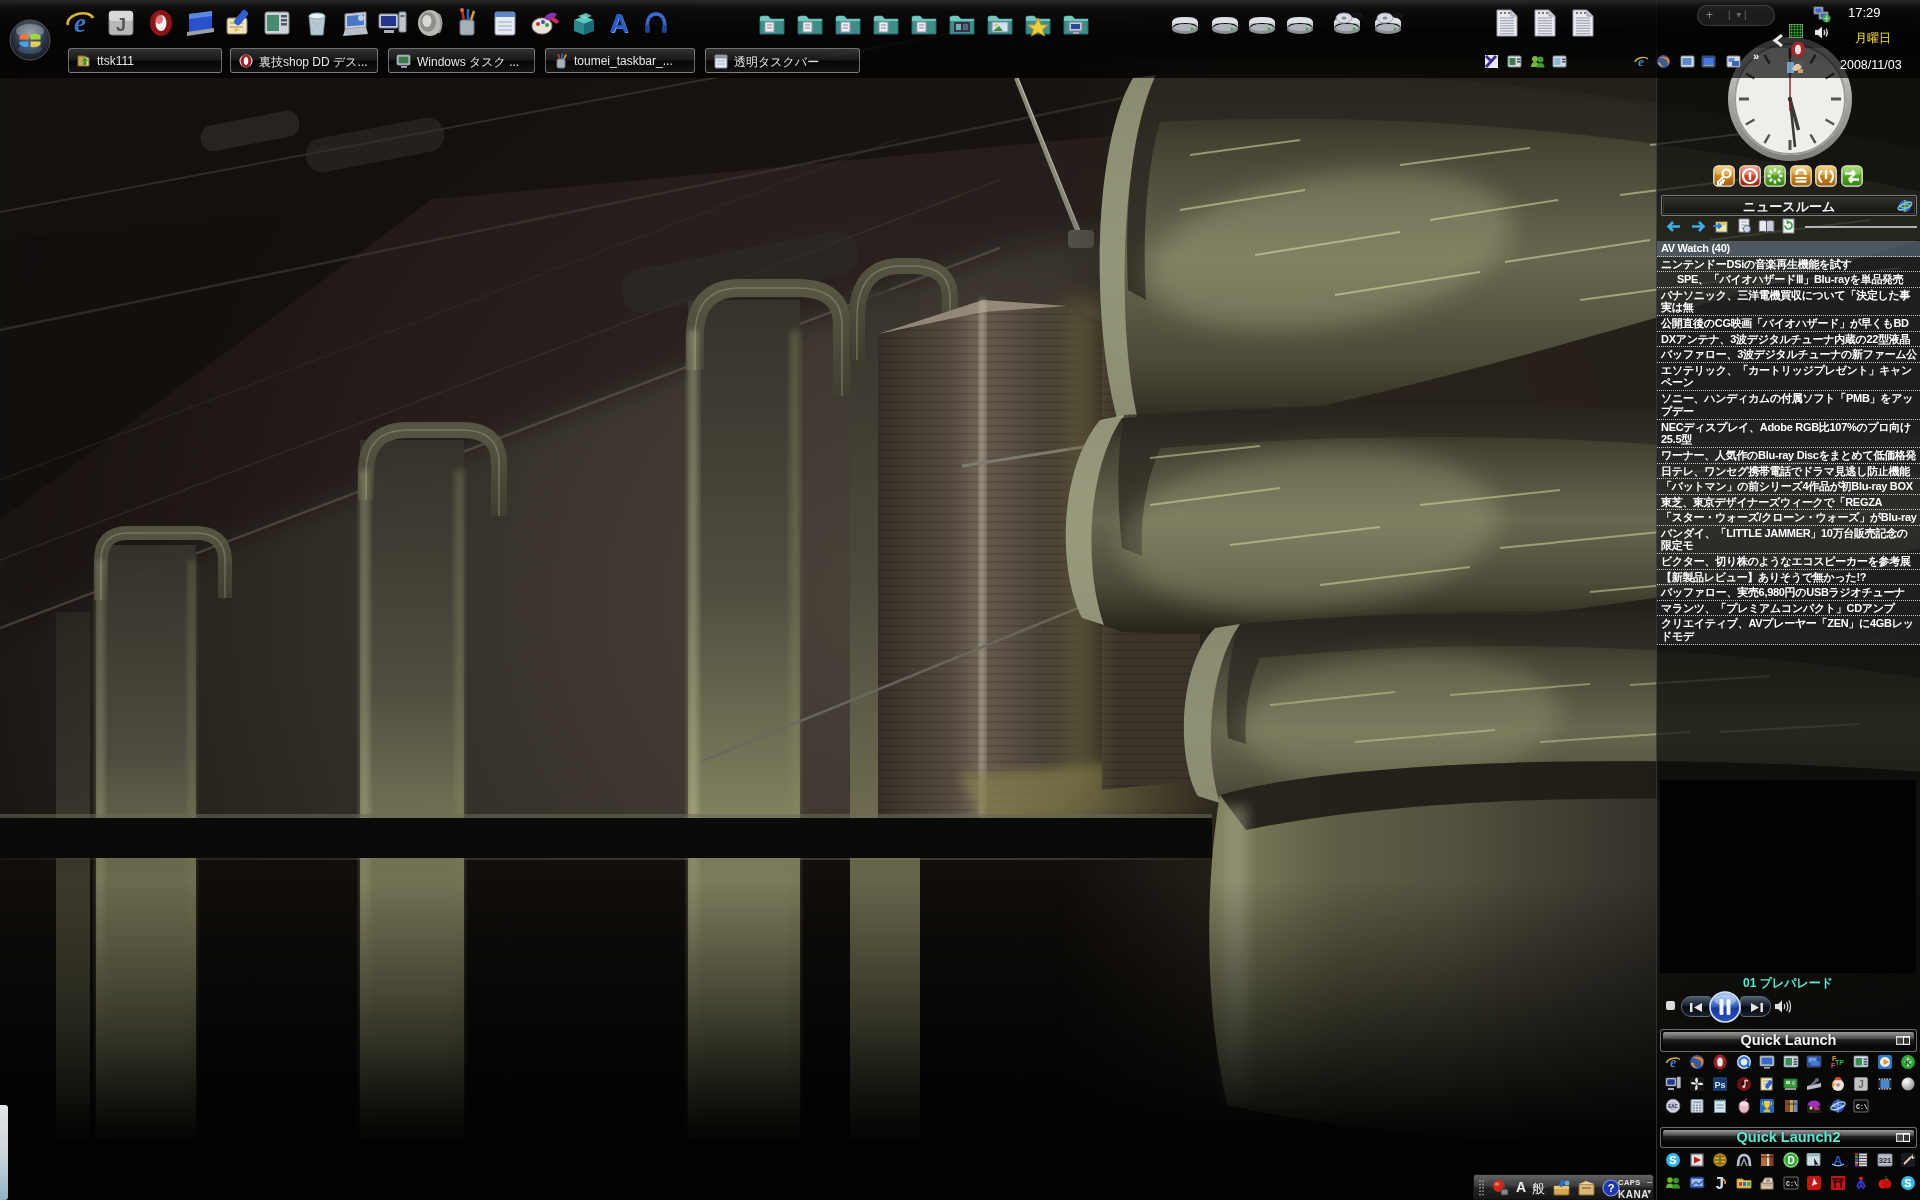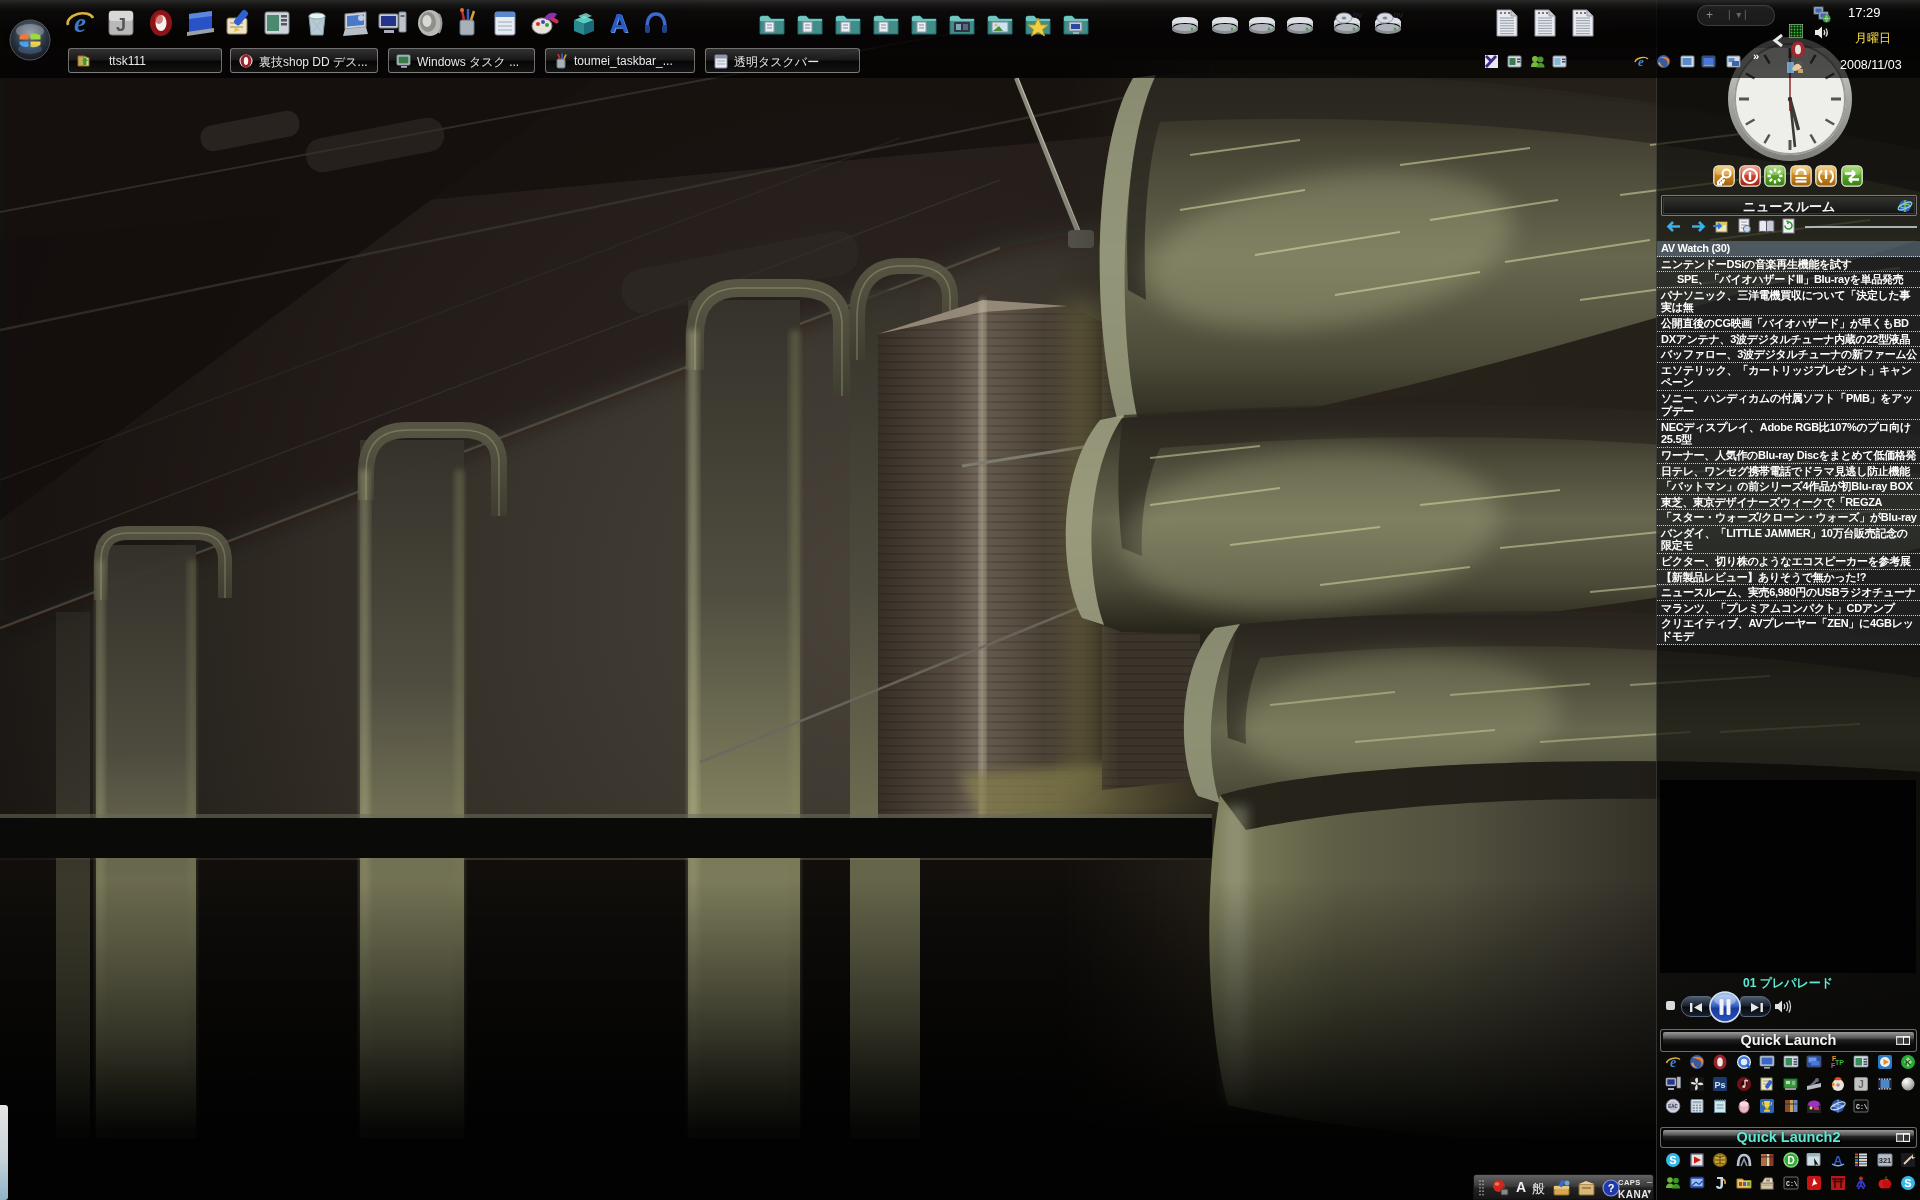--- a/index.html
+++ b/index.html
@@ -586,21 +586,21 @@
         <rect x="6" y="7" width="7" height="5" fill="#3a66b0"></rect>
       </svg>
 </div>
 <div id="taskbuttons">
 <div class="abs" style="left:68px;top:48px;width:154px;height:25px;border:1px solid rgba(190,190,190,.55);border-radius:3px;background:linear-gradient(rgba(95,95,95,.5),rgba(40,40,40,.55) 48%,rgba(8,8,8,.6) 52%,rgba(30,30,30,.55));box-sizing:border-box;">
 <svg class="abs" style="left:7px;top:4px" width="16" height="16" viewBox="0 0 16 16">
           <path d="M2 3 L8 3 L8 13 L2 13 Z" fill="#caa85a" stroke="#8a6a20"></path>
           <path d="M8 3 L13 5 L13 13 L8 13" fill="#e8d090" stroke="#8a6a20"></path>
           <path d="M6 8 L9 4 L12 8 L10.5 8 L10.5 12 L7.5 12 L7.5 8 Z" fill="#3a9a30"></path>
         </svg>
-<span class="abs" style="left:28px;top:4.5px;font-size:12px;color:#e8e8e8;white-space:nowrap;margin-left:12px;">ttsk111</span>
+<span class="abs" style="left:28px;top:4.5px;font-size:12px;color:#e8e8e8;white-space:nowrap;">ttsk111</span>
       </div>
 <div class="abs" style="left:230px;top:48px;width:148px;height:25px;border:1px solid rgba(190,190,190,.55);border-radius:3px;background:linear-gradient(rgba(95,95,95,.5),rgba(40,40,40,.55) 48%,rgba(8,8,8,.6) 52%,rgba(30,30,30,.55));box-sizing:border-box;">
 <svg class="abs" style="left:7px;top:4px" width="16" height="16" viewBox="0 0 16 16">
           <circle cx="8" cy="8" r="6.5" fill="#fff"></circle>
           <ellipse cx="8" cy="8" rx="5.5" ry="6.5" fill="#a02028"></ellipse>
           <ellipse cx="8" cy="8" rx="2.2" ry="4" fill="#fff"></ellipse>
         </svg>
 <span class="abs" style="left:28px;top:4.5px;font-size:12px;color:#e8e8e8;white-space:nowrap;">裏技shop DD デス...</span>
       </div>
 <div class="abs" style="left:388px;top:48px;width:147px;height:25px;border:1px solid rgba(190,190,190,.55);border-radius:3px;background:linear-gradient(rgba(95,95,95,.5),rgba(40,40,40,.55) 48%,rgba(8,8,8,.6) 52%,rgba(30,30,30,.55));box-sizing:border-box;">
@@ -802,39 +802,39 @@
 <svg class="abs" style="left:1757px;top:219px" width="19" height="15" viewBox="0 0 19 15">
         <path d="M2 2 Q5.5 0.5 9.5 2 L9.5 13 Q5.5 11.5 2 13 Z" fill="#e8eaf0" stroke="#556"></path>
         <path d="M17 2 Q13.5 0.5 9.5 2 L9.5 13 Q13.5 11.5 17 13 Z" fill="#c8ccd8" stroke="#556"></path>
       </svg>
 <svg class="abs" style="left:1781px;top:218px" width="15" height="16" viewBox="0 0 15 16">
         <rect x="2" y="1" width="11" height="14" fill="#f0f2f4" stroke="#889"></rect>
         <path d="M7.5 4 A3.5 3.5 0 1 1 4 7.5 M7.5 4 L5.5 3 M7.5 4 L6.5 6" stroke="#2a9a30" stroke-width="1.6" fill="none"></path>
       </svg>
 <div class="abs" style="left:1805px;top:226px;width:112px;height:2px;background:#c2cdd6;opacity:.85"></div>
 <div class="abs" style="left:1657px;top:241px;width:263px;background:rgba(60,66,74,.3);color:#fff;font-size:11px;font-weight:bold;line-height:12.8px;letter-spacing:-.3px;">
-        <div style="background:rgba(110,130,150,.5);height:13.5px;padding:1px 2px 0 4px;border-bottom:1px dotted rgba(225,232,238,.85);overflow:hidden;">AV Watch (30)</div>
+        <div style="background:rgba(110,130,150,.5);height:13.5px;padding:1px 2px 0 4px;border-bottom:1px dotted rgba(225,232,238,.85);overflow:hidden;">AV Watch (40)</div>
         <div style="height:13.5px;padding:1px 2px 0 4px;border-bottom:1px dotted rgba(225,232,238,.85);overflow:hidden;">ニンテンドーDSiの音楽再生機能を試す</div>
         <div style="height:13.5px;padding:1px 2px 0 20px;border-bottom:1px dotted rgba(225,232,238,.85);overflow:hidden;">SPE、「バイオハザードⅢ」Blu-rayを単品発売</div>
         <div style="height:26.5px;padding:1px 2px 0 4px;border-bottom:1px dotted rgba(225,232,238,.85);overflow:hidden;">パナソニック、三洋電機買収について「決定した事実は無<br>い」</div>
         <div style="height:13.5px;padding:1px 2px 0 4px;border-bottom:1px dotted rgba(225,232,238,.85);overflow:hidden;">公開直後のCG映画「バイオハザード」が早くもBD化</div>
         <div style="height:13.5px;padding:1px 2px 0 4px;border-bottom:1px dotted rgba(225,232,238,.85);overflow:hidden;">DXアンテナ、3波デジタルチューナ内蔵の22型液晶TV</div>
         <div style="height:13.5px;padding:1px 2px 0 4px;border-bottom:1px dotted rgba(225,232,238,.85);overflow:hidden;">バッファロー、3波デジタルチューナの新ファーム公開</div>
         <div style="height:26.5px;padding:1px 2px 0 4px;border-bottom:1px dotted rgba(225,232,238,.85);overflow:hidden;">エソテリック、「カートリッジプレゼント」キャンペーン<br>再び</div>
         <div style="height:26.5px;padding:1px 2px 0 4px;border-bottom:1px dotted rgba(225,232,238,.85);overflow:hidden;">ソニー、ハンディカムの付属ソフト「PMB」をアップデー<br>ト</div>
         <div style="height:26.5px;padding:1px 2px 0 4px;border-bottom:1px dotted rgba(225,232,238,.85);overflow:hidden;">NECディスプレイ、Adobe RGB比107%のプロ向け25.5型<br>液晶</div>
         <div style="height:13.5px;padding:1px 2px 0 4px;border-bottom:1px dotted rgba(225,232,238,.85);overflow:hidden;">ワーナー、人気作のBlu-ray Discをまとめて低価格発売</div>
         <div style="height:13.5px;padding:1px 2px 0 4px;border-bottom:1px dotted rgba(225,232,238,.85);overflow:hidden;">日テレ、ワンセグ携帯電話でドラマ見逃し防止機能の実験</div>
         <div style="height:13.5px;padding:1px 2px 0 4px;border-bottom:1px dotted rgba(225,232,238,.85);overflow:hidden;">「バットマン」の前シリーズ4作品が初Blu-ray BOX化</div>
         <div style="height:13.5px;padding:1px 2px 0 4px;border-bottom:1px dotted rgba(225,232,238,.85);overflow:hidden;">東芝、東京デザイナーズウィークで「REGZA BAR」を展開</div>
         <div style="height:13.5px;padding:1px 2px 0 4px;border-bottom:1px dotted rgba(225,232,238,.85);overflow:hidden;">「スター・ウォーズ/クローン・ウォーズ」がBlu-ray化</div>
         <div style="height:26.5px;padding:1px 2px 0 4px;border-bottom:1px dotted rgba(225,232,238,.85);overflow:hidden;">バンダイ、「LITTLE JAMMER」10万台販売記念の限定モ<br>デル</div>
         <div style="height:13.5px;padding:1px 2px 0 4px;border-bottom:1px dotted rgba(225,232,238,.85);overflow:hidden;">ビクター、切り株のようなエコスピーカーを参考展示</div>
         <div style="height:13.5px;padding:1px 2px 0 4px;border-bottom:1px dotted rgba(225,232,238,.85);overflow:hidden;">【新製品レビュー】ありそうで無かった!?</div>
-        <div style="height:13.5px;padding:1px 2px 0 4px;border-bottom:1px dotted rgba(225,232,238,.85);overflow:hidden;">ニュースルーム、実売6,980円のUSBラジオチューナ</div>
+        <div style="height:13.5px;padding:1px 2px 0 4px;border-bottom:1px dotted rgba(225,232,238,.85);overflow:hidden;">バッファロー、実売6,980円のUSBラジオチューナ</div>
         <div style="height:13.5px;padding:1px 2px 0 4px;border-bottom:1px dotted rgba(225,232,238,.85);overflow:hidden;">マランツ、「プレミアムコンパクト」CDアンプ</div>
         <div style="height:26.5px;padding:1px 2px 0 4px;border-bottom:1px dotted rgba(225,232,238,.85);overflow:hidden;">クリエイティブ、AVプレーヤー「ZEN」に4GBレッドモデ<br>ル</div>
       </div>
 <div class="abs" style="left:1660px;top:780px;width:256px;height:193px;background:#020202;"></div>
 <div class="abs" style="left:1656px;top:975px;width:264px;text-align:center;font-size:12px;font-weight:bold;color:#5eead4;">01 プレパレード</div>
 <div class="abs" style="left:1666px;top:1001px;width:9px;height:9px;background:#dadada;border-radius:2px;"></div>
 <div class="abs" style="left:1681px;top:996px;width:31px;height:21px;border-radius:10px 4px 4px 10px;background:linear-gradient(#4c5a6c,#1a2230 45%,#060a12 55%,#18202c);border:1px solid #5a6a7c;box-sizing:border-box;">
         <svg class="abs" style="left:7px;top:5px" width="14" height="11" viewBox="0 0 14 11">
           <rect x="1" y="1" width="2.4" height="9" fill="#e8e8e8"></rect>
           <polygon points="13,1 13,10 5,5.5" fill="#e8e8e8"></polygon>

